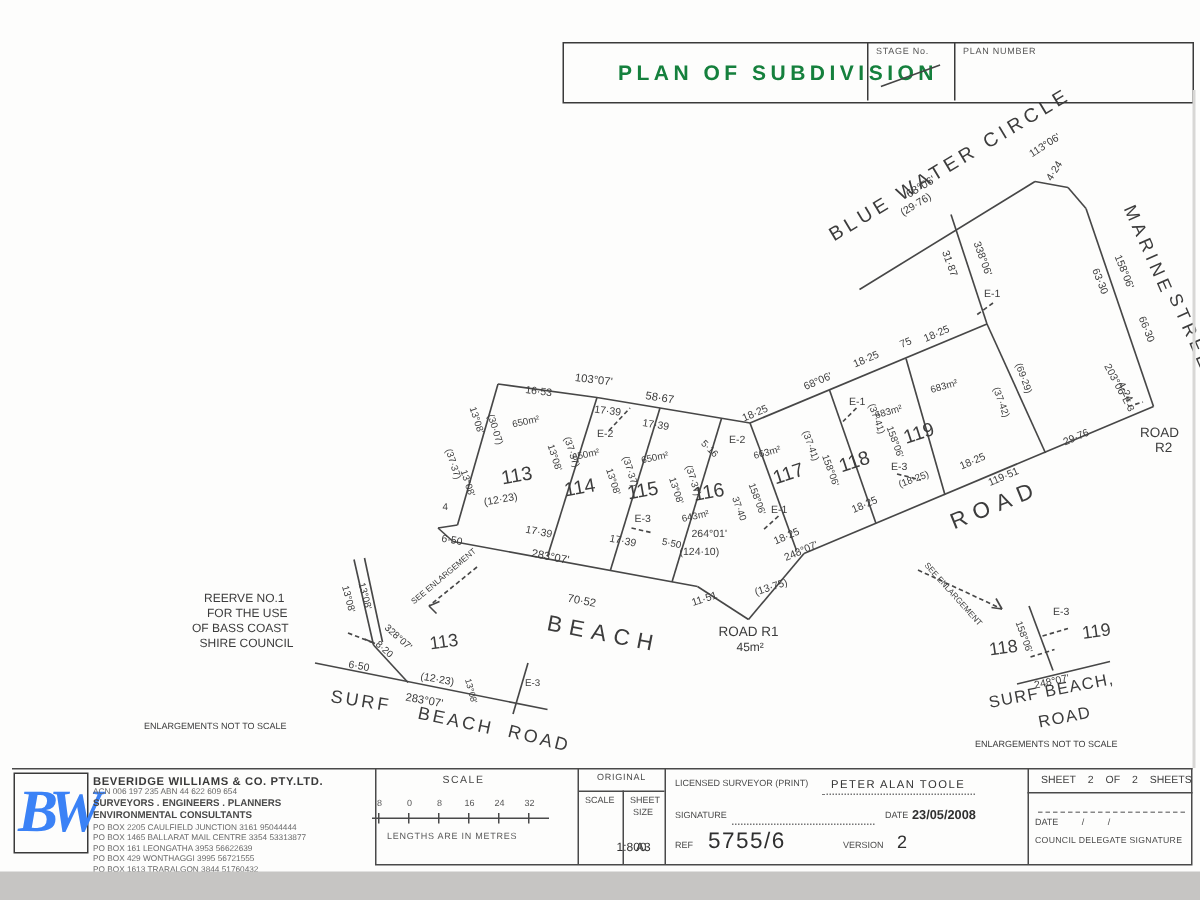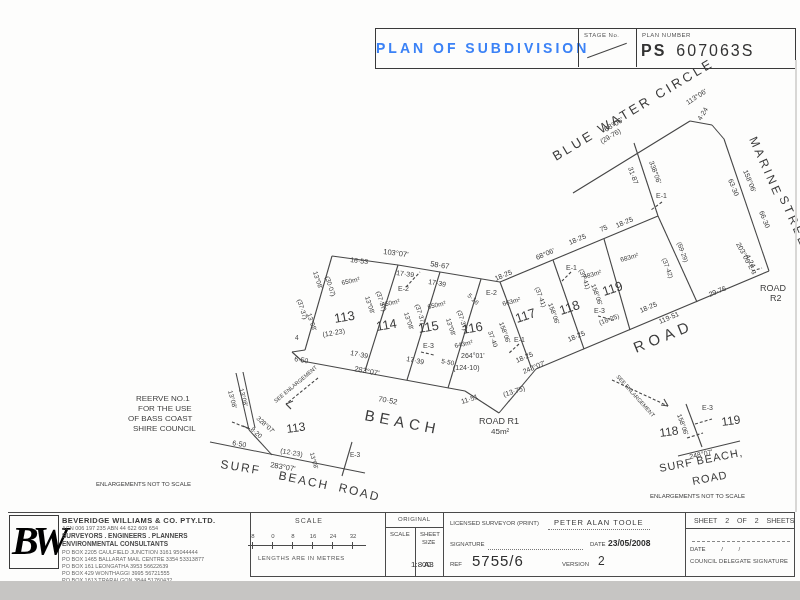--- a/index.html
+++ b/index.html
@@ -3,37 +3,37 @@
 <meta charset="utf-8">
 <style>
   html,body{margin:0;padding:0;width:800px;height:600px;overflow:hidden;background:#fdfdfc;
             font-family:"Liberation Sans", sans-serif;color:#3d3d3d;}
   .page{position:relative;width:800px;height:600px;}
   .abs{position:absolute;}
   svg text{fill:#3c3c3c;font-family:"Liberation Sans", sans-serif;}
   svg line{stroke:#474747;}
   
   .hdr-box{left:375px;top:28px;width:419px;height:39px;border:1.6px solid #3a3a3a;}
-  .hdr-title{left:376px;top:40px;font-size:14px;font-weight:bold;letter-spacing:3px;color:#3b82f6;}
+  .hdr-title{left:412px;top:40px;font-size:14px;font-weight:bold;letter-spacing:3px;color:#15803d;}
   .hdr-div1{left:578px;top:28px;height:39px;border-left:1.2px solid #3a3a3a;}
   .hdr-div2{left:636px;top:28px;height:39px;border-left:1.2px solid #3a3a3a;}
   .lbl-tiny{font-size:6px;color:#555;letter-spacing:.5px;}
   .stage-lbl{left:584px;top:32px;}
   .stage-slash{left:586px;top:50px;width:42px;border-top:1.3px solid #444;transform:rotate(-20deg);}
   .pn-lbl{left:642px;top:32px;}
   .pn-val{left:641px;top:42px;font-size:16px;letter-spacing:2px;color:#333;}
   .pn-val b{margin-right:10px;}
   
   .tb-line{background:#4a4a4a;}
   .tb-top{left:8px;top:512px;width:787px;height:1.4px;}
   .tb-bot{left:250px;top:576px;width:545px;height:1.2px;}
   .tb-v{top:512px;height:64px;width:1.2px;}
   .logo-box{left:9px;top:515px;width:48px;height:52px;border:1.4px solid #3a3a3a;}
   .logo-bw{left:12px;top:518px;font-family:"Liberation Serif", serif;font-style:italic;
-           font-weight:bold;font-size:40px;color:#000000;letter-spacing:-6px;line-height:46px;}
+           font-weight:bold;font-size:40px;color:#3b82f6;letter-spacing:-6px;line-height:46px;}
   .firm-name{left:62px;top:516px;font-size:7.5px;font-weight:bold;letter-spacing:.4px;color:#3a3a3a;}
   .firm-reg{left:62px;top:525px;font-size:5.5px;color:#666;}
   .firm-role{left:62px;top:532px;font-size:6.5px;font-weight:bold;color:#4a4a4a;}
   .firm-role2{left:62px;top:540px;font-size:6.5px;font-weight:bold;color:#4a4a4a;}
   .firm-addr{left:62px;top:549px;font-size:5.5px;line-height:7px;color:#6a6a6a;}
   .scale-lbl{left:295px;top:517px;font-size:7px;letter-spacing:1px;color:#4a4a4a;}
   .scalebar{left:248px;top:533px;width:120px;height:16px;}
   .scalebar .num{position:absolute;top:0;font-size:6px;color:#555;width:10px;text-align:center;}
   .scalebar .base{position:absolute;left:0;top:12px;width:118px;height:1.1px;background:#4a4a4a;}
   .scalebar .tick{position:absolute;top:9px;width:1px;height:7px;background:#4a4a4a;}
@@ -238,21 +238,20 @@
       <text transform="translate(295 340) rotate(0)" font-size="6.5">4</text>
     </svg>
 
   <div class="abs hdr-box"></div>
   <div class="abs hdr-title">PLAN OF SUBDIVISION</div>
   <div class="abs hdr-div1"></div>
   <div class="abs hdr-div2"></div>
   <div class="abs lbl-tiny stage-lbl">STAGE No.</div>
   <div class="abs stage-slash"></div>
   <div class="abs lbl-tiny pn-lbl">PLAN NUMBER</div>
-  <div class="abs pn-val"><b>PS</b><span>607063S</span></div>
 
   <div class="abs tb-line tb-top"></div>
   <div class="abs tb-line tb-bot"></div>
   <div class="abs tb-line tb-v" style="left:250px"></div>
   <div class="abs tb-line tb-v" style="left:385px"></div>
   <div class="abs tb-line tb-v" style="left:443px"></div>
   <div class="abs tb-line tb-v" style="left:685px"></div>
   <div class="abs tb-line tb-v" style="left:794px"></div>
 
   <div class="abs logo-box"></div>

